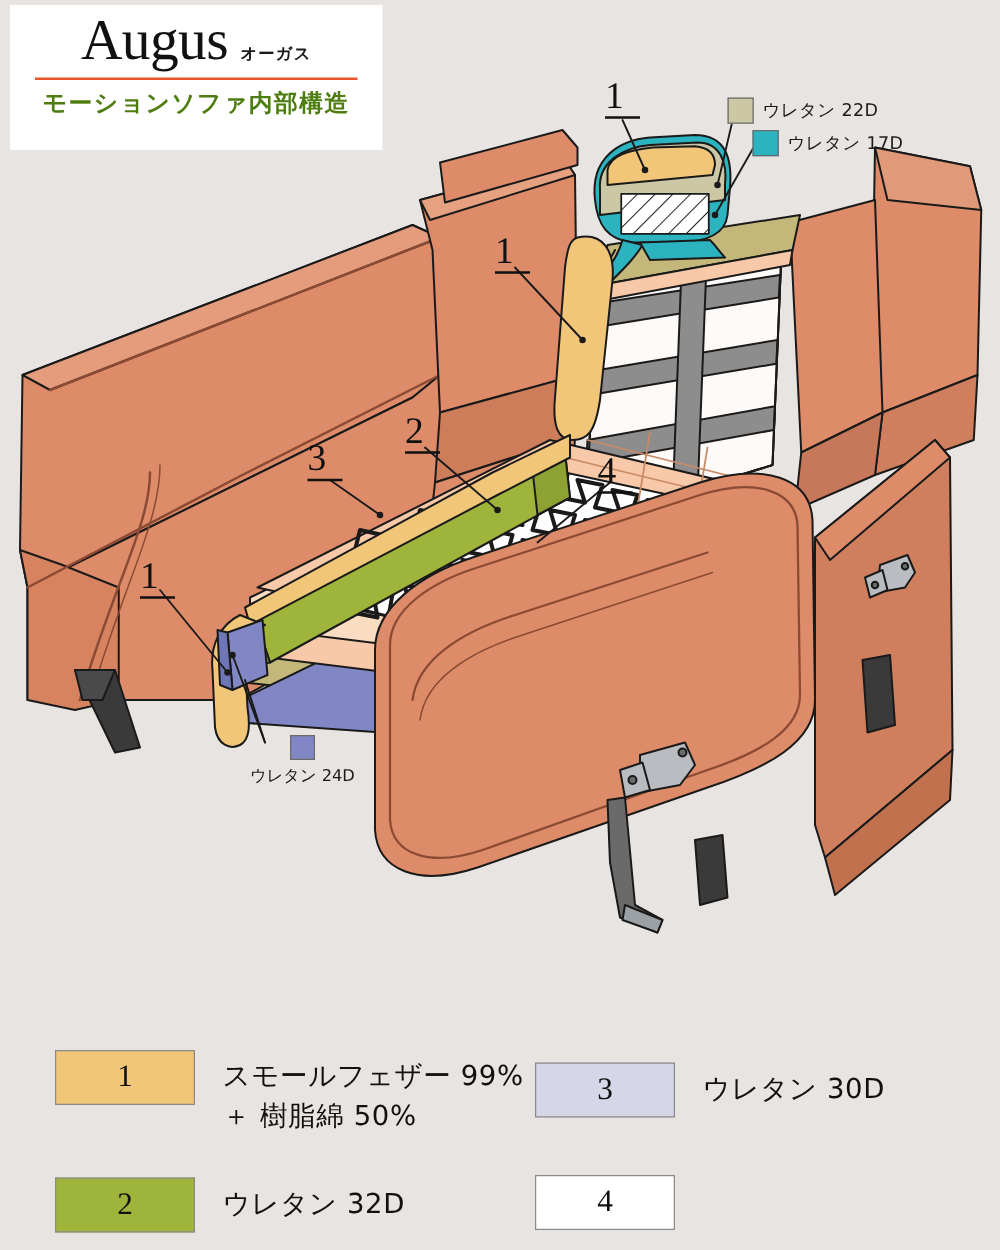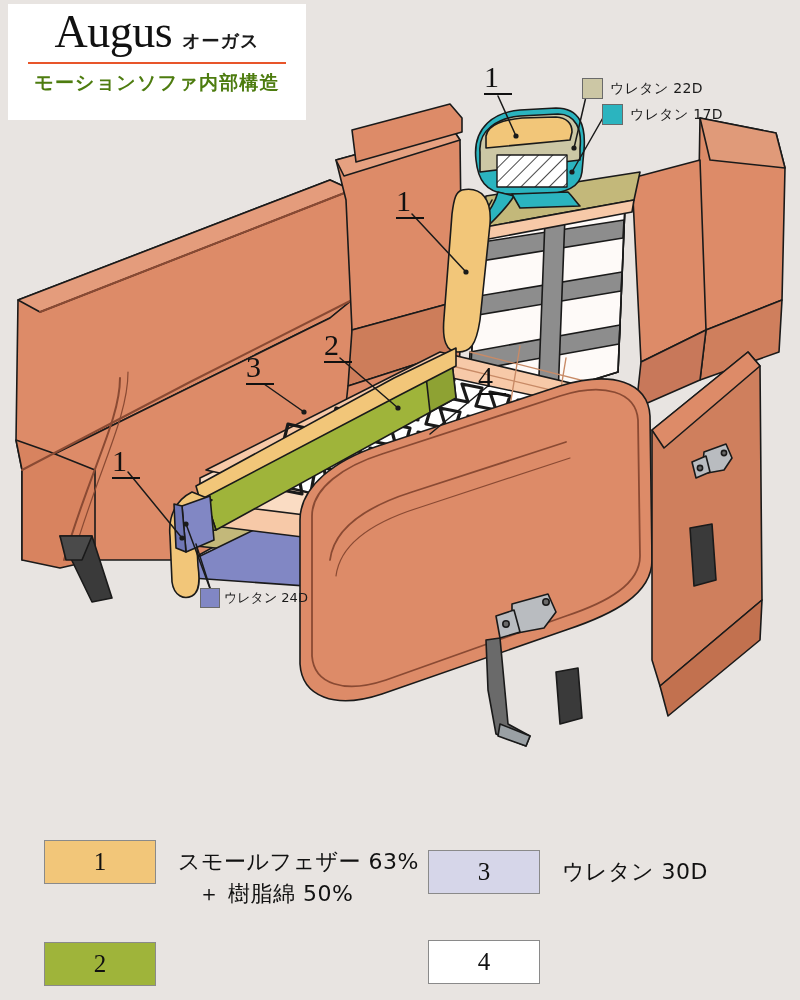--- a/index.html
+++ b/index.html
@@ -17,36 +17,36 @@
     position:absolute;left:8px;top:4px;width:298px;height:116px;
     background:#ffffff;box-sizing:border-box;
     display:flex;flex-direction:column;align-items:center;justify-content:flex-start;
   }
   .brand-row{display:flex;align-items:baseline;gap:10px;margin-top:5px;}
   .brand-main{
     font-family:"Liberation Serif","DejaVu Serif",serif;
     font-size:46px;line-height:1;color:#111;letter-spacing:-0.5px;font-weight:400;
   }
   .brand-kana{
-    font-size:18px;color:#1a1a1a;letter-spacing:1px;font-weight:700;
+    font-size:13px;color:#1a1a1a;letter-spacing:1px;font-weight:700;
     font-family:Liberation Mono, monospace;
   }
   .rule{width:258px;height:2px;background:#e8552a;margin:7px 0 6px 0;}
   .subtitle{
     font-size:19px;color:#4d7c0f;letter-spacing:1.2px;font-weight:700;
     font-family:"DejaVu Sans","Liberation Sans",sans-serif;
   }
 
   
   .swatch-callout{position:absolute;display:flex;align-items:center;gap:7px;}
   .swatch-callout .sw{width:21px;height:21px;border:1px solid #6a6a6a;box-sizing:border-box;}
   .swatch-callout .lb{font-size:14px;color:#1a1a1a;letter-spacing:.3px;white-space:nowrap;
     font-family:"DejaVu Sans","Liberation Sans",sans-serif;}
 
-  .vlabel{position:absolute;display:flex;align-items:center;gap:4px;}
+  .vlabel{position:absolute;display:flex;flex-direction:column;align-items:center;gap:4px;}
   .vlabel .sw{width:20px;height:20px;border:1px solid #6a6a6a;box-sizing:border-box;}
   .vlabel .lb{font-size:13px;color:#1a1a1a;white-space:nowrap;
     font-family:"DejaVu Sans","Liberation Sans",sans-serif;}
 
   .numlabel{
     position:absolute;font-family:"Liberation Serif","DejaVu Serif",serif;
     font-size:30px;color:#111;line-height:1;
   }
   .numlabel .bar{display:block;height:2px;background:#111;margin-top:1px;}
 
@@ -54,21 +54,21 @@
   .legend{position:absolute;left:0;top:832px;width:800px;height:168px;}
   .legend-col{position:absolute;display:flex;flex-direction:column;gap:14px;}
   .legend-row{display:flex;align-items:flex-start;gap:22px;}
   .legend-chip{
     width:112px;min-width:112px;height:44px;border:1px solid #8a8a8a;box-sizing:border-box;
     display:flex;align-items:center;justify-content:center;
     font-family:"Liberation Serif","DejaVu Serif",serif;font-size:25px;color:#111;
   }
   .legend-text{font-size:22px;color:#111;line-height:1.45;letter-spacing:.5px;padding-top:6px;
     font-family:"DejaVu Sans","Liberation Sans",sans-serif;}
-  .legend-text .l2{display:block;margin-left:20px;}
+  .legend-text .l2{display:block;}
 </style>
 </head>
 <body>
 
 <div id="stage">
 
   <svg width="800" height="1000" viewBox="0 0 800 1000" style="position:absolute;left:0;top:0;">
     <defs>
       <pattern id="hatch" width="10" height="10" patternTransform="rotate(45)" patternUnits="userSpaceOnUse">
         <rect width="10" height="10" fill="#ffffff"></rect>
@@ -333,28 +333,31 @@
   </div>
 
   <div class="legend">
 
     <div class="legend-col" style="left:44px;top:8px;">
       <div class="legend-row">
         <div class="legend-chip" style="background:#f2c679">
           <span>1</span>
         </div>
         <div class="legend-text">
-          <span>スモールフェザー 63%</span>
+          <span>スモールフェザー 99%</span>
           <span class="l2">＋ 樹脂綿 50%</span>
         </div>
       </div>
       <div class="legend-row" style="margin-top:18px;">
         <div class="legend-chip" style="background:#9fb43a">
           <span>2</span>
         </div>
+        <div class="legend-text">
+          <span>ウレタン 32D</span>
+        </div>
       </div>
     </div>
 
     <div class="legend-col" style="left:428px;top:18px;">
       <div class="legend-row">
         <div class="legend-chip" style="background:#d6d6e9">
           <span>3</span>
         </div>
         <div class="legend-text">
           <span>ウレタン 30D</span>

